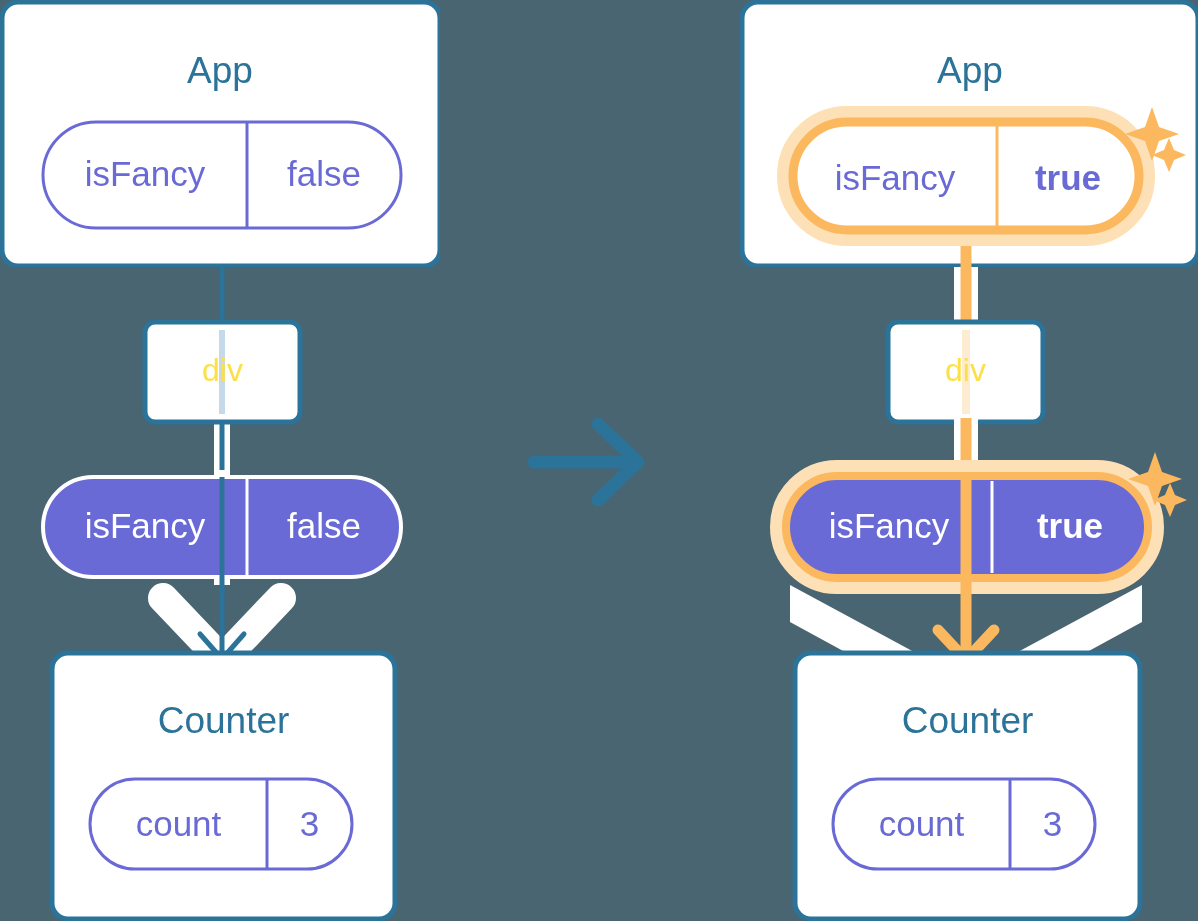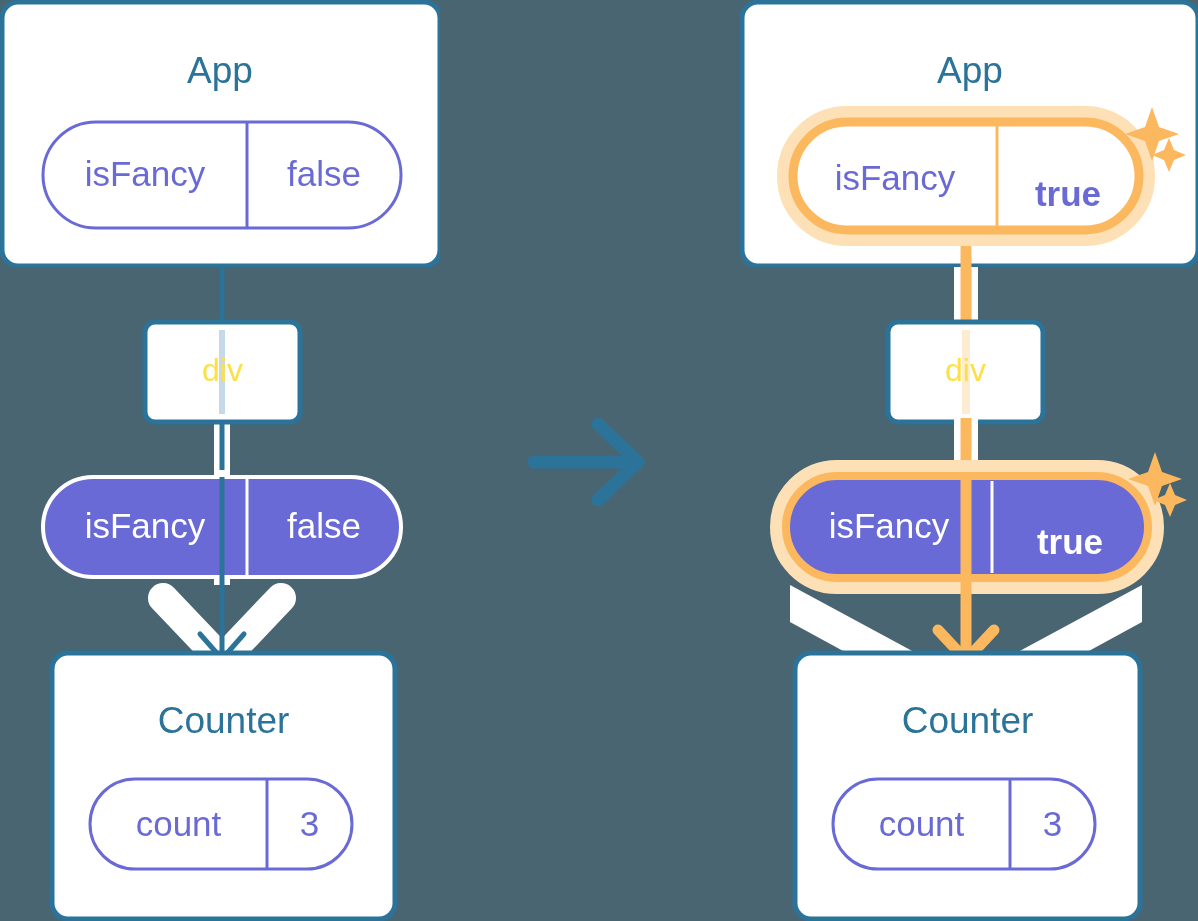--- a/index.html
+++ b/index.html
@@ -47,21 +47,20 @@
     font-weight: 400;
   }
   .pill-text-white {
     color: #ffffff;
     font-size: 35px;
     text-align: center;
     font-weight: 400;
   }
   .pill-text-bold {
     font-weight: bold;
-    margin-top: 16px;
   }
   .node-text {
     color: #fde047;
     font-size: 32px;
     text-align: center;
     font-weight: 400;
   }
 </style>
 </head>
 <body>

